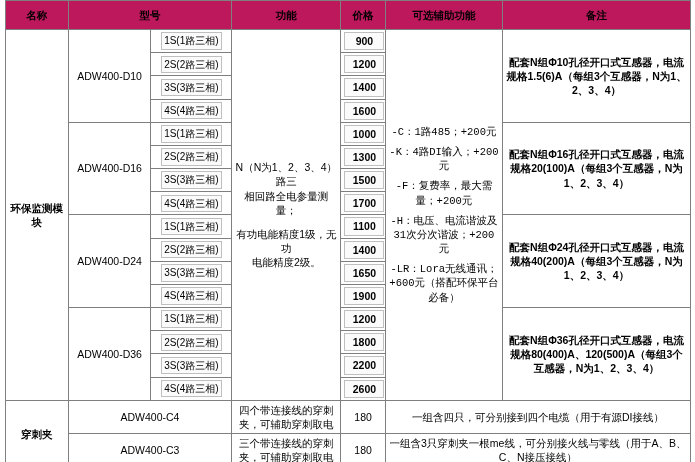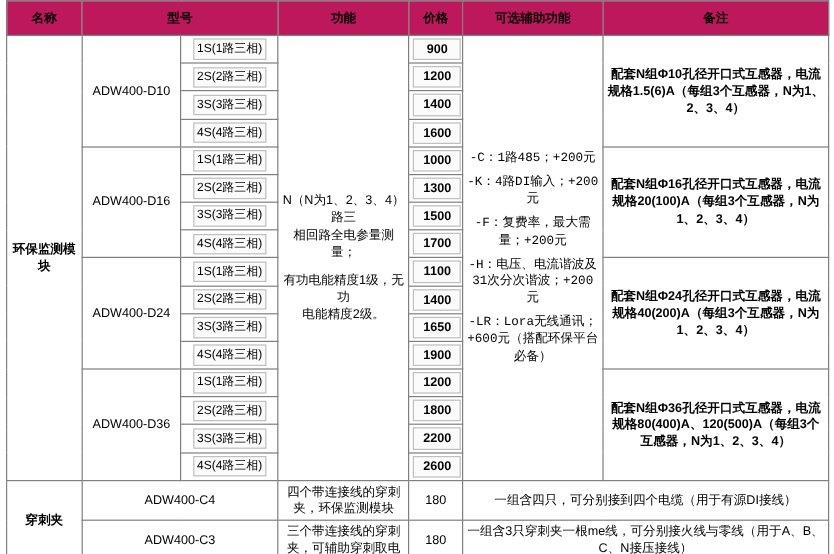--- a/index.html
+++ b/index.html
@@ -227,21 +227,21 @@
         <td><span class="price-box">2200</span></td>
       </tr>
       <tr class="rowline">
         <td><span class="sub-box">4S(4路三相)</span></td>
         <td><span class="price-box">2600</span></td>
       </tr>
 
       <tr class="tallrow">
         <td rowspan="2" class="name-cell">穿刺夹</td>
         <td colspan="2" class="model-cell">ADW400-C4</td>
-        <td class="cell-left">四个带连接线的穿刺夹，环保监测模块</td>
+        <td class="cell-left">四个带连接线的穿刺夹，可辅助穿刺取电</td>
         <td>180</td>
         <td colspan="2" class="cell-left">一组含四只，可分别接到四个电缆（用于有源DI接线）</td>
       </tr>
 
       <tr class="tallrow">
         <td colspan="2" class="model-cell">ADW400-C3</td>
         <td class="cell-left">三个带连接线的穿刺夹，可辅助穿刺取电</td>
         <td>180</td>
         <td colspan="2" class="cell-left">一组含3只穿刺夹一根me线，可分别接火线与零线（用于A、B、C、N接压接线）</td>
       </tr>

